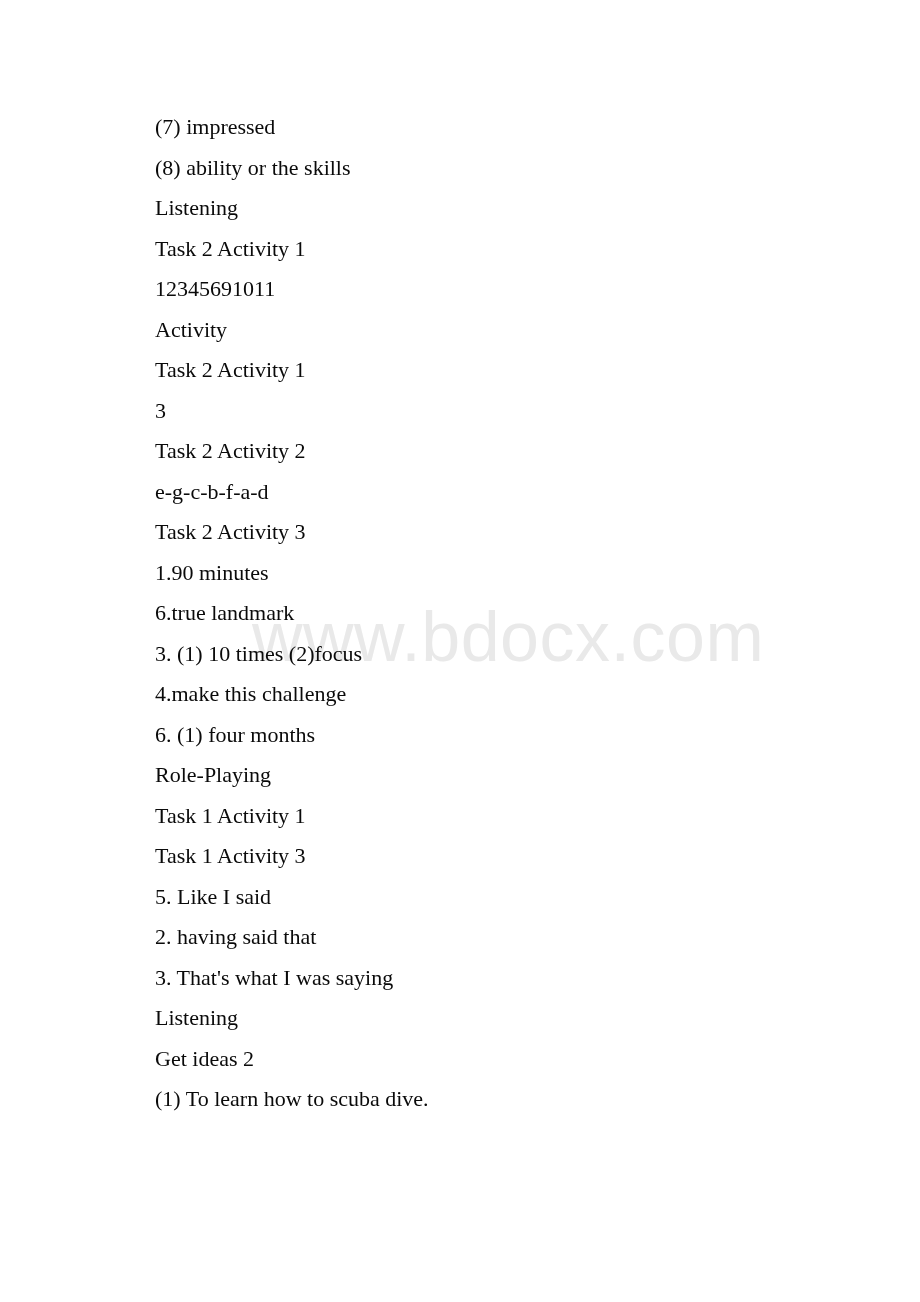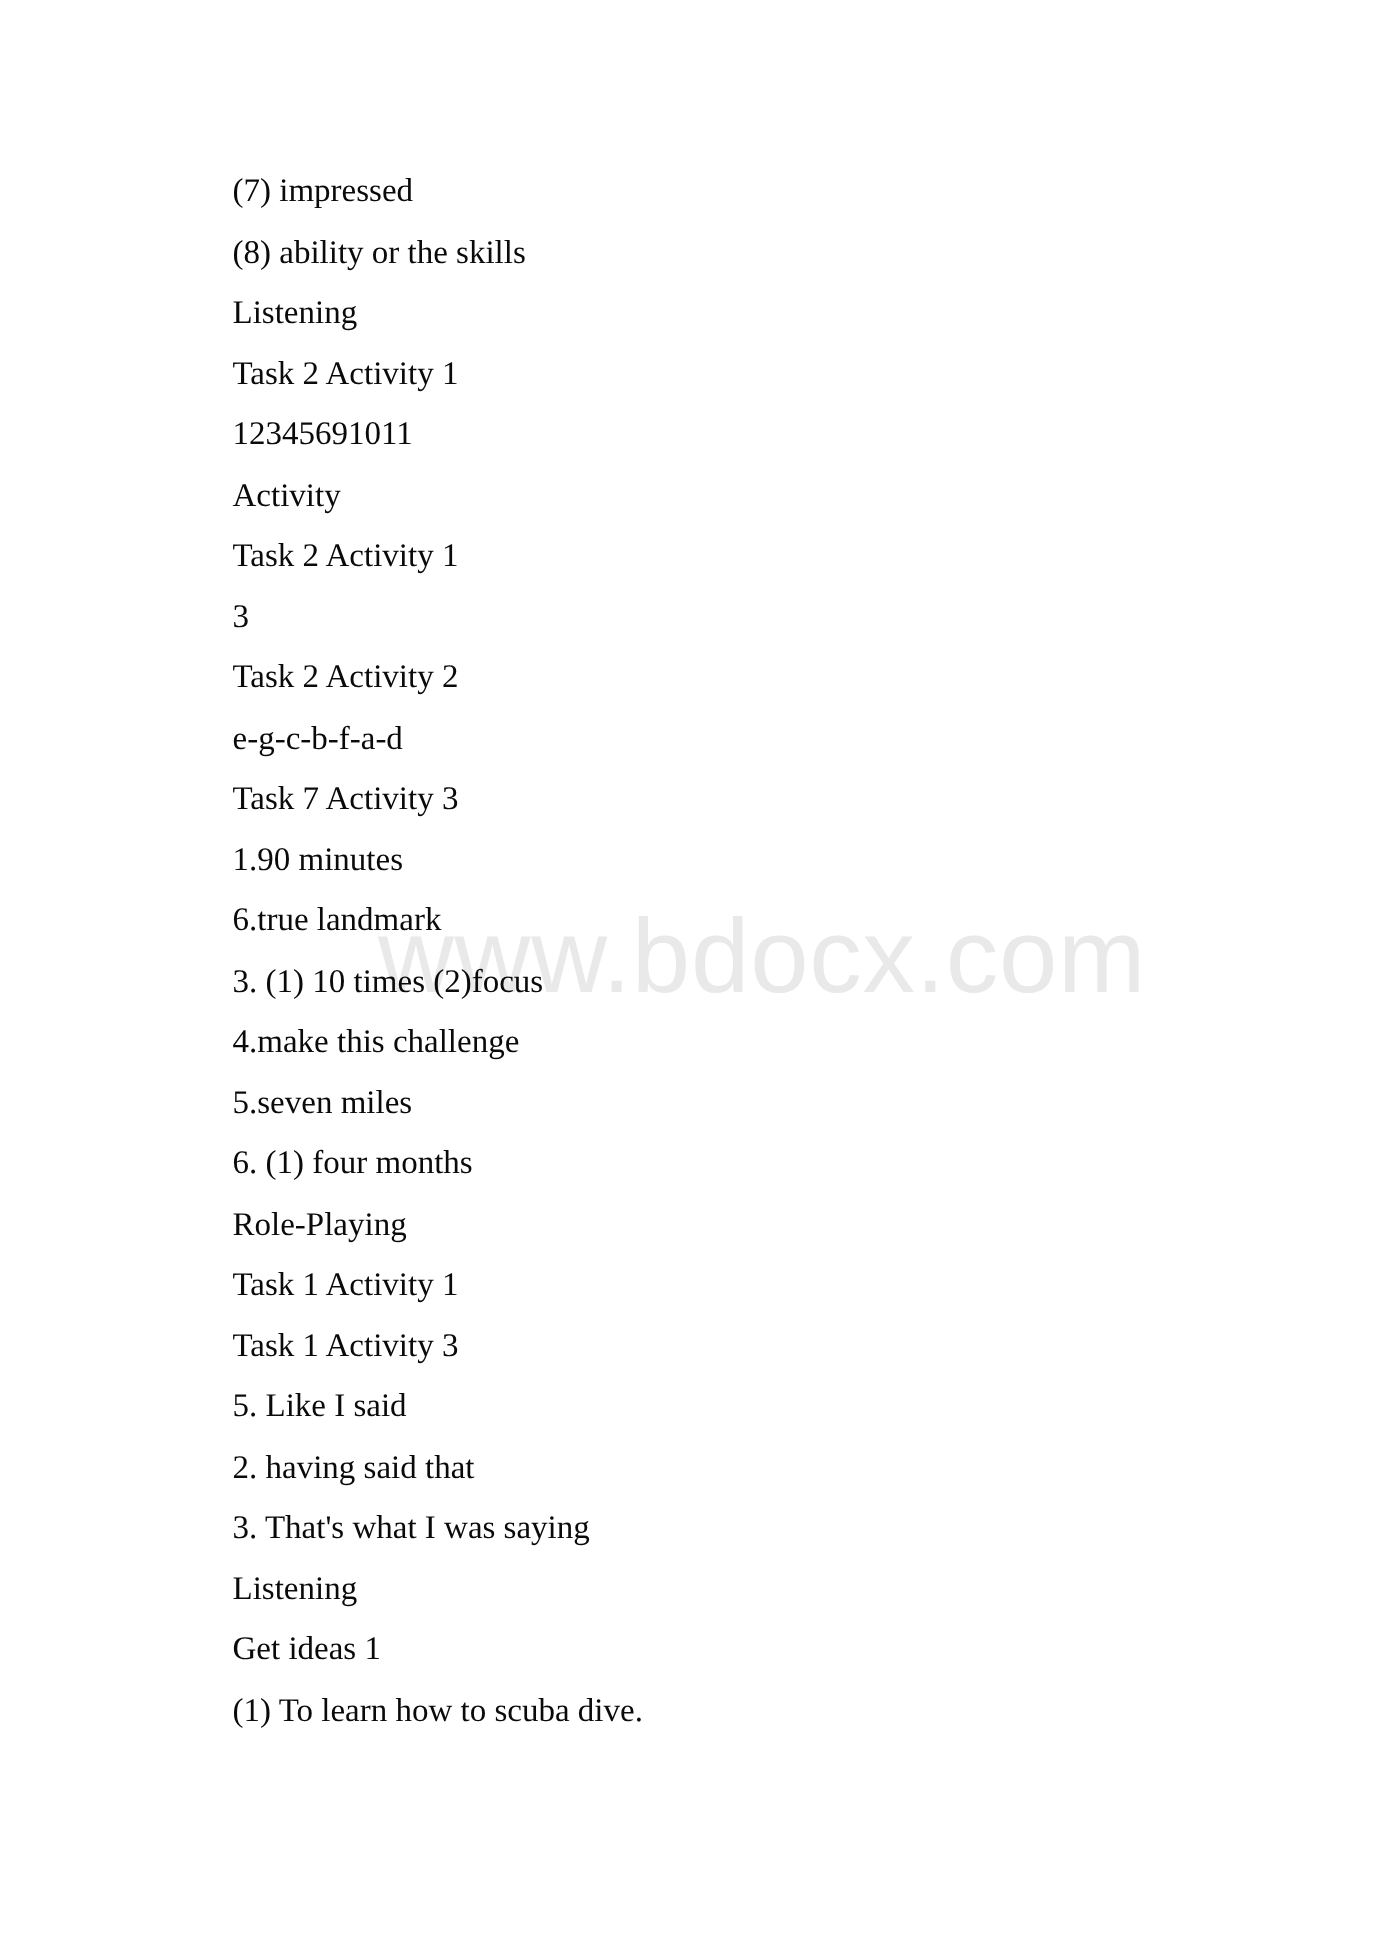--- a/index.html
+++ b/index.html
@@ -54,31 +54,30 @@
     <div class="line">(7) impressed</div>
     <div class="line">(8) ability or the skills</div>
     <div class="line">Listening</div>
     <div class="line">Task 2 Activity 1</div>
     <div class="line">12345691011</div>
     <div class="line">Activity</div>
     <div class="line">Task 2 Activity 1</div>
     <div class="line">3</div>
     <div class="line">Task 2 Activity 2</div>
     <div class="line">e-g-c-b-f-a-d</div>
-    <div class="line">Task 7 Activity 3</div>
+    <div class="line">Task 2 Activity 3</div>
     <div class="line">1.90 minutes</div>
     <div class="line">6.true landmark</div>
     <div class="line">3. (1) 10 times (2)focus</div>
     <div class="line">4.make this challenge</div>
-    <div class="line">5.seven miles</div>
     <div class="line">6. (1) four months</div>
     <div class="line">Role-Playing</div>
     <div class="line">Task 1 Activity 1</div>
     <div class="line">Task 1 Activity 3</div>
     <div class="line">5. Like I said</div>
     <div class="line">2. having said that</div>
     <div class="line">3. That's what I was saying</div>
     <div class="line">Listening</div>
-    <div class="line">Get ideas 1</div>
+    <div class="line">Get ideas 2</div>
     <div class="line">(1) To learn how to scuba dive.</div>
   </div>
 
 </div>
 
 </body></html>

